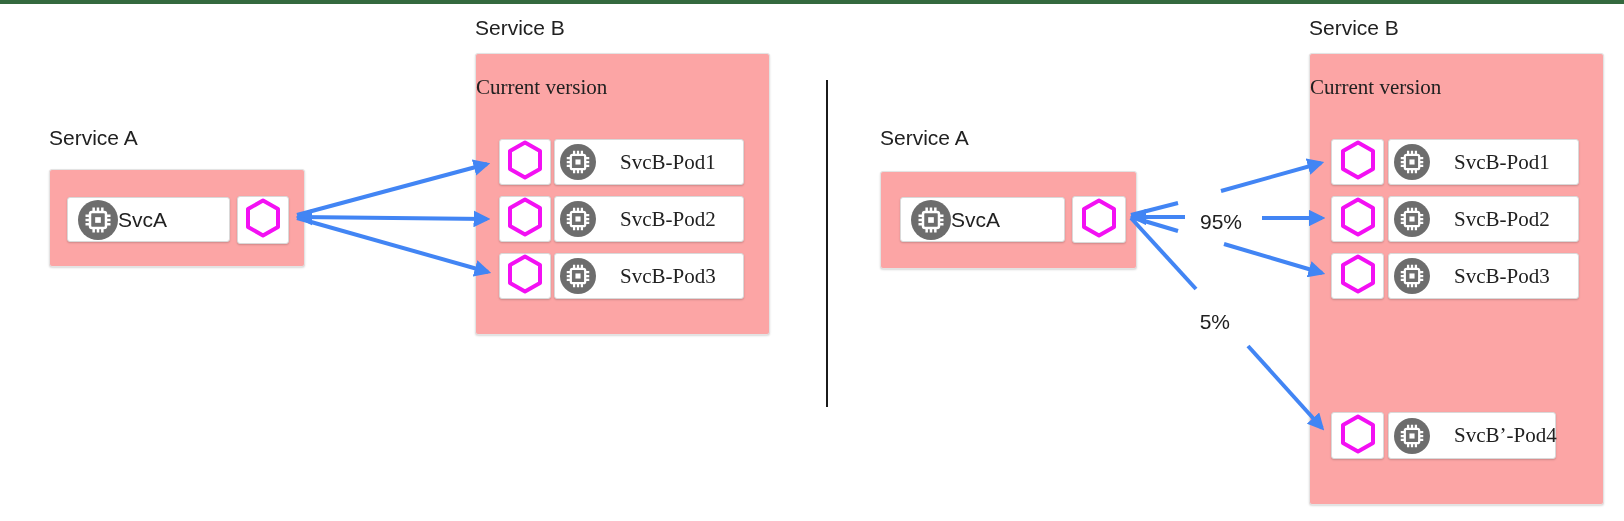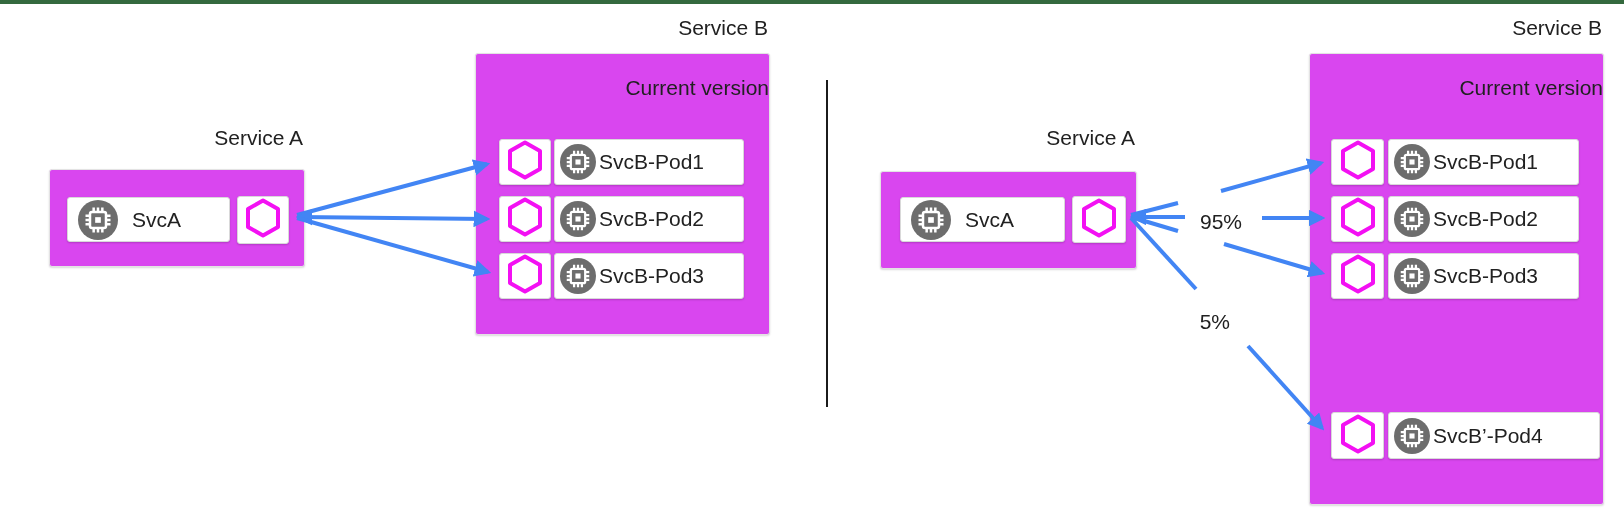--- a/index.html
+++ b/index.html
@@ -1,27 +1,27 @@
 <!DOCTYPE html>
 <html><head>
 <meta charset="utf-8">
 <style>
   html,body{margin:0;padding:0;background:#ffffff;}
   body{width:1624px;height:521px;position:relative;overflow:hidden;
        font-family:"Liberation Sans", sans-serif;color:#212121;}
   .abs{position:absolute;}
   .topbar{left:0;top:0;width:1624px;height:4px;background:#34693e;}
-  .title{font-size:21px;line-height:25px;text-align:right;color:#212121;}
-  .graybox{background:#d946ef;border:1px solid #e3e3e3;border-radius:3px;
-           box-shadow:0 1px 2px rgba(0,0,0,0.15);}
+  .title{font-size:21px;line-height:25px;text-align:left;color:#212121;}
+  .graybox{background:#fca5a5;border:1px solid #e3e3e3;border-radius:3px;
+           box-shadow:0 1px 2px rgba(0,0,0,0.15);font-family:Liberation Serif, serif;}
   .whitebox{background:#ffffff;border:1px solid #d9d9d9;border-radius:3px;
             box-shadow:0 1px 2px rgba(0,0,0,0.18);display:flex;align-items:center;box-sizing:border-box;}
   .hexbox{justify-content:center;}
-  .nodebox{padding-left:10px;gap:14px;}
-  .podbox{padding-left:5px;gap:3px;}
+  .nodebox{padding-left:10px;}
+  .podbox{padding-left:5px;gap:24px;}
   .nodelabel{font-size:21px;color:#212121;white-space:pre;}
   .circle-icon{width:36px;height:36px;flex:0 0 auto;display:block;}
   .circle-icon.lg{width:40px;height:40px;}
   .hex-icon{display:block;}
   .pct{font-size:21px;line-height:32px;text-align:right;color:#212121;background:#ffffff;}
   svg.overlay{position:absolute;left:0;top:0;pointer-events:none;}
 </style>
 </head>
 <body>
 
@@ -183,21 +183,21 @@
         </svg></span>
     <span class="nodelabel">SvcB-Pod3</span>
   </div>
 
 
   <div class="abs whitebox hexbox" style="left:21px;top:358px;width:53px;height:47px;">
     <span class="hex-icon"><svg width="36" height="40" viewBox="0 0 36 40">
           <polygon points="18,2.5 33,11 33,29 18,37.5 3,29 3,11" fill="#ffffff" stroke="#f310f3" stroke-width="4" stroke-linejoin="round"></polygon>
         </svg></span>
   </div>
-  <div class="abs whitebox podbox" style="left:78px;top:358px;width:212px;height:47px;">
+  <div class="abs whitebox podbox" style="left:78px;top:358px;width:168px;height:47px;">
     <span class="circle-icon"><svg viewBox="0 0 24 24" width="100%" height="100%">
           <circle cx="12" cy="12" r="12" fill="#6d6d6d"></circle>
           <g stroke="#ffffff" stroke-width="1.5" fill="none">
             <rect x="7.2" y="7.2" width="9.6" height="9.6" rx="1.2"></rect>
             <path d="M9.4 4.5v2.7M12 4.5v2.7M14.6 4.5v2.7M9.4 16.8v2.7M12 16.8v2.7M14.6 16.8v2.7M4.5 9.4h2.7M4.5 12h2.7M4.5 14.6h2.7M16.8 9.4h2.7M16.8 12h2.7M16.8 14.6h2.7"></path>
           </g>
           <rect x="10.3" y="10.3" width="3.4" height="3.4" fill="#ffffff"></rect>
         </svg></span>
     <span class="nodelabel">SvcB’-Pod4</span>
   </div>

